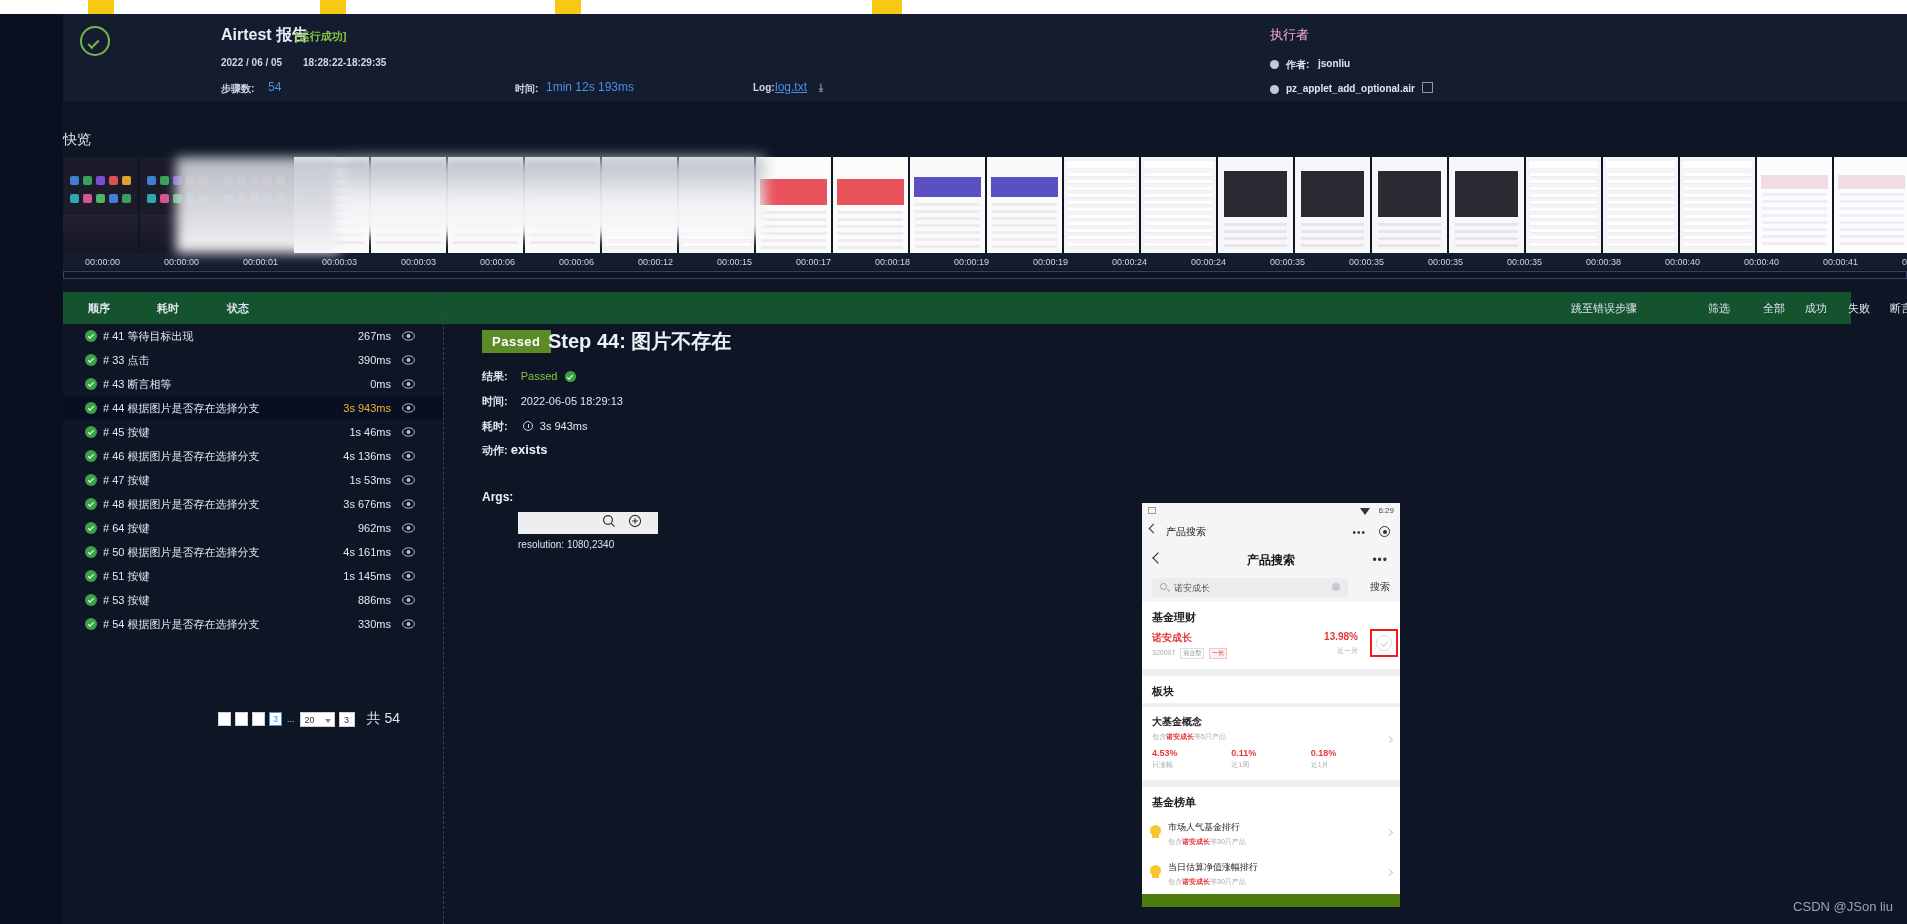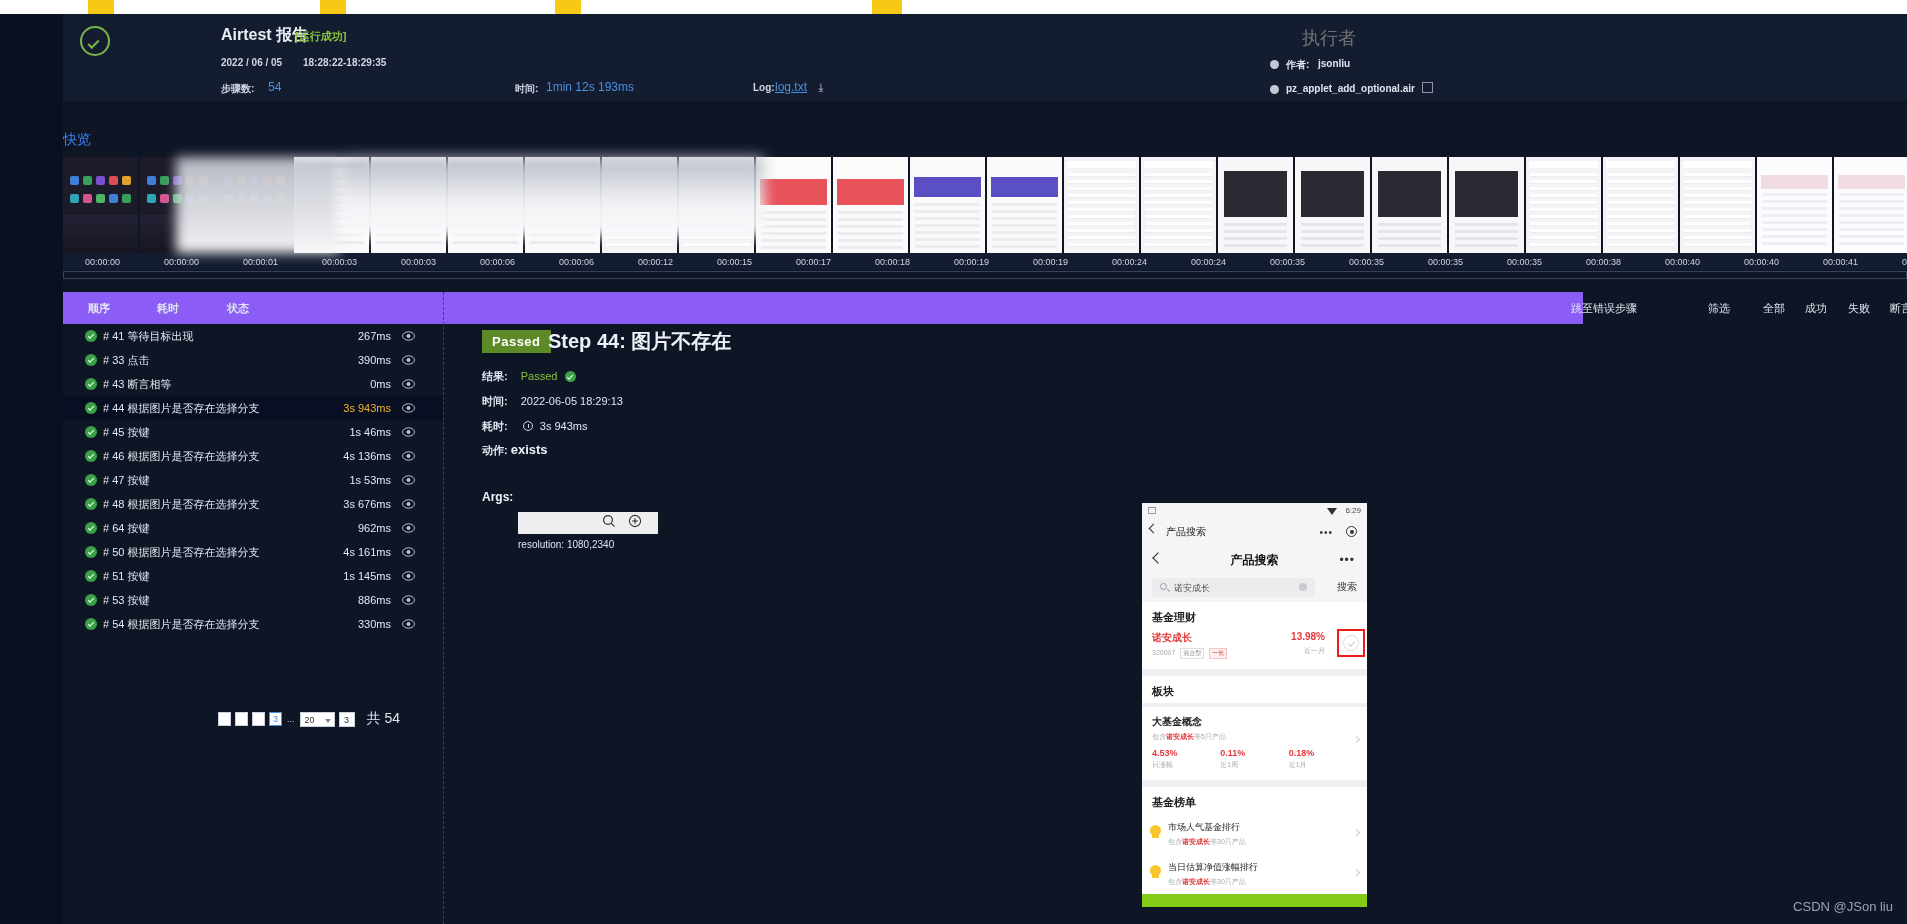--- a/index.html
+++ b/index.html
@@ -76,37 +76,37 @@
   .hdr-logval {
     position:absolute; left:712px; top:66px;
     font-size:12px; color:#4a90e2; text-decoration:underline; white-space:nowrap;
   }
   .hdr-dl {
     position:absolute; left:752px; top:67px; width:12px; height:12px;
     color:#cfd6e4; font-size:11px; line-height:12px; text-align:center;
   }
   .hdr-exec-title {
     position:absolute; left:1207px; top:12px;
-    font-size:18px; color:#737373; white-space:nowrap;margin-left:32px;
+    font-size:13px; color:#f9a8d4; white-space:nowrap;
   }
   .exec-row { position:absolute; left:1207px; font-size:10px; font-weight:bold; color:#dfe5ef; white-space:nowrap; }
   .exec-dot {
     position:absolute; left:0px; top:2px; width:9px; height:9px;
     border-radius:50%; background:#c3c8d2;
   }
   .exec-txt { position:absolute; left:16px; top:0px; }
   .exec-copy {
     position:absolute; width:11px; height:11px; border:1px solid #8e95a4;
     top:-1px;
   }
 
   
   .kl-title {
     position:absolute; left:63px; top:131px;
-    font-size:14px; color:#3b82f6; white-space:nowrap;
+    font-size:14px; color:#e5e5e5; white-space:nowrap;
   }
   .filmstrip {
     position:absolute; left:63px; top:157px; width:1844px; height:96px;
     background:#0e1525; overflow:hidden; display:flex;
   }
   .frame {
     position:relative; width:77px; height:96px; flex:0 0 77px;
     border-right:2px solid #0e1525; overflow:hidden;
   }
   
@@ -150,22 +150,22 @@
     white-space:nowrap; font-family:"Liberation Sans",sans-serif;
   }
   .scrollbar {
     position:absolute; left:63px; top:271px; width:1844px; height:8px;
     background:#0e1525; border:1px solid #39425c;
   }
   .scrollbar .thumb { position:absolute; left:0; top:0; width:1790px; height:6px; background:#0e1525; }
 
   
   .tbar {
-    position:absolute; left:63px; top:292px; width:1520px; height:32px;
-    background:#8b5cf6;
+    position:absolute; left:63px; top:292px; width:1788px; height:32px;
+    background:#14532d;
     text-decoration:underline;
   }
   .tbar-col { position:absolute; top:9px; font-size:11px; font-weight:bold; color:#dfe5ef; white-space:nowrap; }
   .tbar-right { position:absolute; top:9px; font-size:11px; color:#dfe5ef; white-space:nowrap; cursor:pointer; }
 
   
   .steplist { position:absolute; left:63px; top:324px; width:380px; height:600px; }
   .steprow {
     position:relative; height:24px; line-height:24px; width:380px;
   }
@@ -237,22 +237,22 @@
 
   .args-label { position:absolute; left:0; top:160px; font-size:12px; font-weight:bold; color:#eef2f8; }
   .args-box {
     position:absolute; left:36px; top:182px; width:140px; height:22px; background:#eceef0;
     display:flex; align-items:center; justify-content:flex-end; gap:12px; padding-right:16px;
   }
   .args-res { position:absolute; left:36px; top:209px; font-size:10px; color:#dfe5ef; white-space:nowrap; }
 
   
   .phone {
-    position:absolute; left:1142px; top:503px; width:225px; height:404px;
-    background:#84cc16; overflow:hidden;
+    position:absolute; left:1142px; top:503px; width:258px; height:404px;
+    background:#4d7c0f; overflow:hidden;
   }
   .ph-status {
     position:relative; height:17px; background:#f5f5f7;
   }
   .ph-status .tleft { position:absolute; left:6px; top:4px; width:8px; height:7px; border:1px solid #999; }
   .ph-status .tright { position:absolute; right:6px; top:3px; font-size:8px; color:#444; }
   .ph-status .wifi { position:absolute; right:30px; top:5px; width:0;height:0;
      border-left:5px solid transparent;border-right:5px solid transparent;border-top:7px solid #333;}
   .ph-nav1 { position:relative; height:24px; background:#f5f5f7; }
   .ph-nav1 .bk { position:absolute; left:8px; top:5px; width:7px; height:7px;

